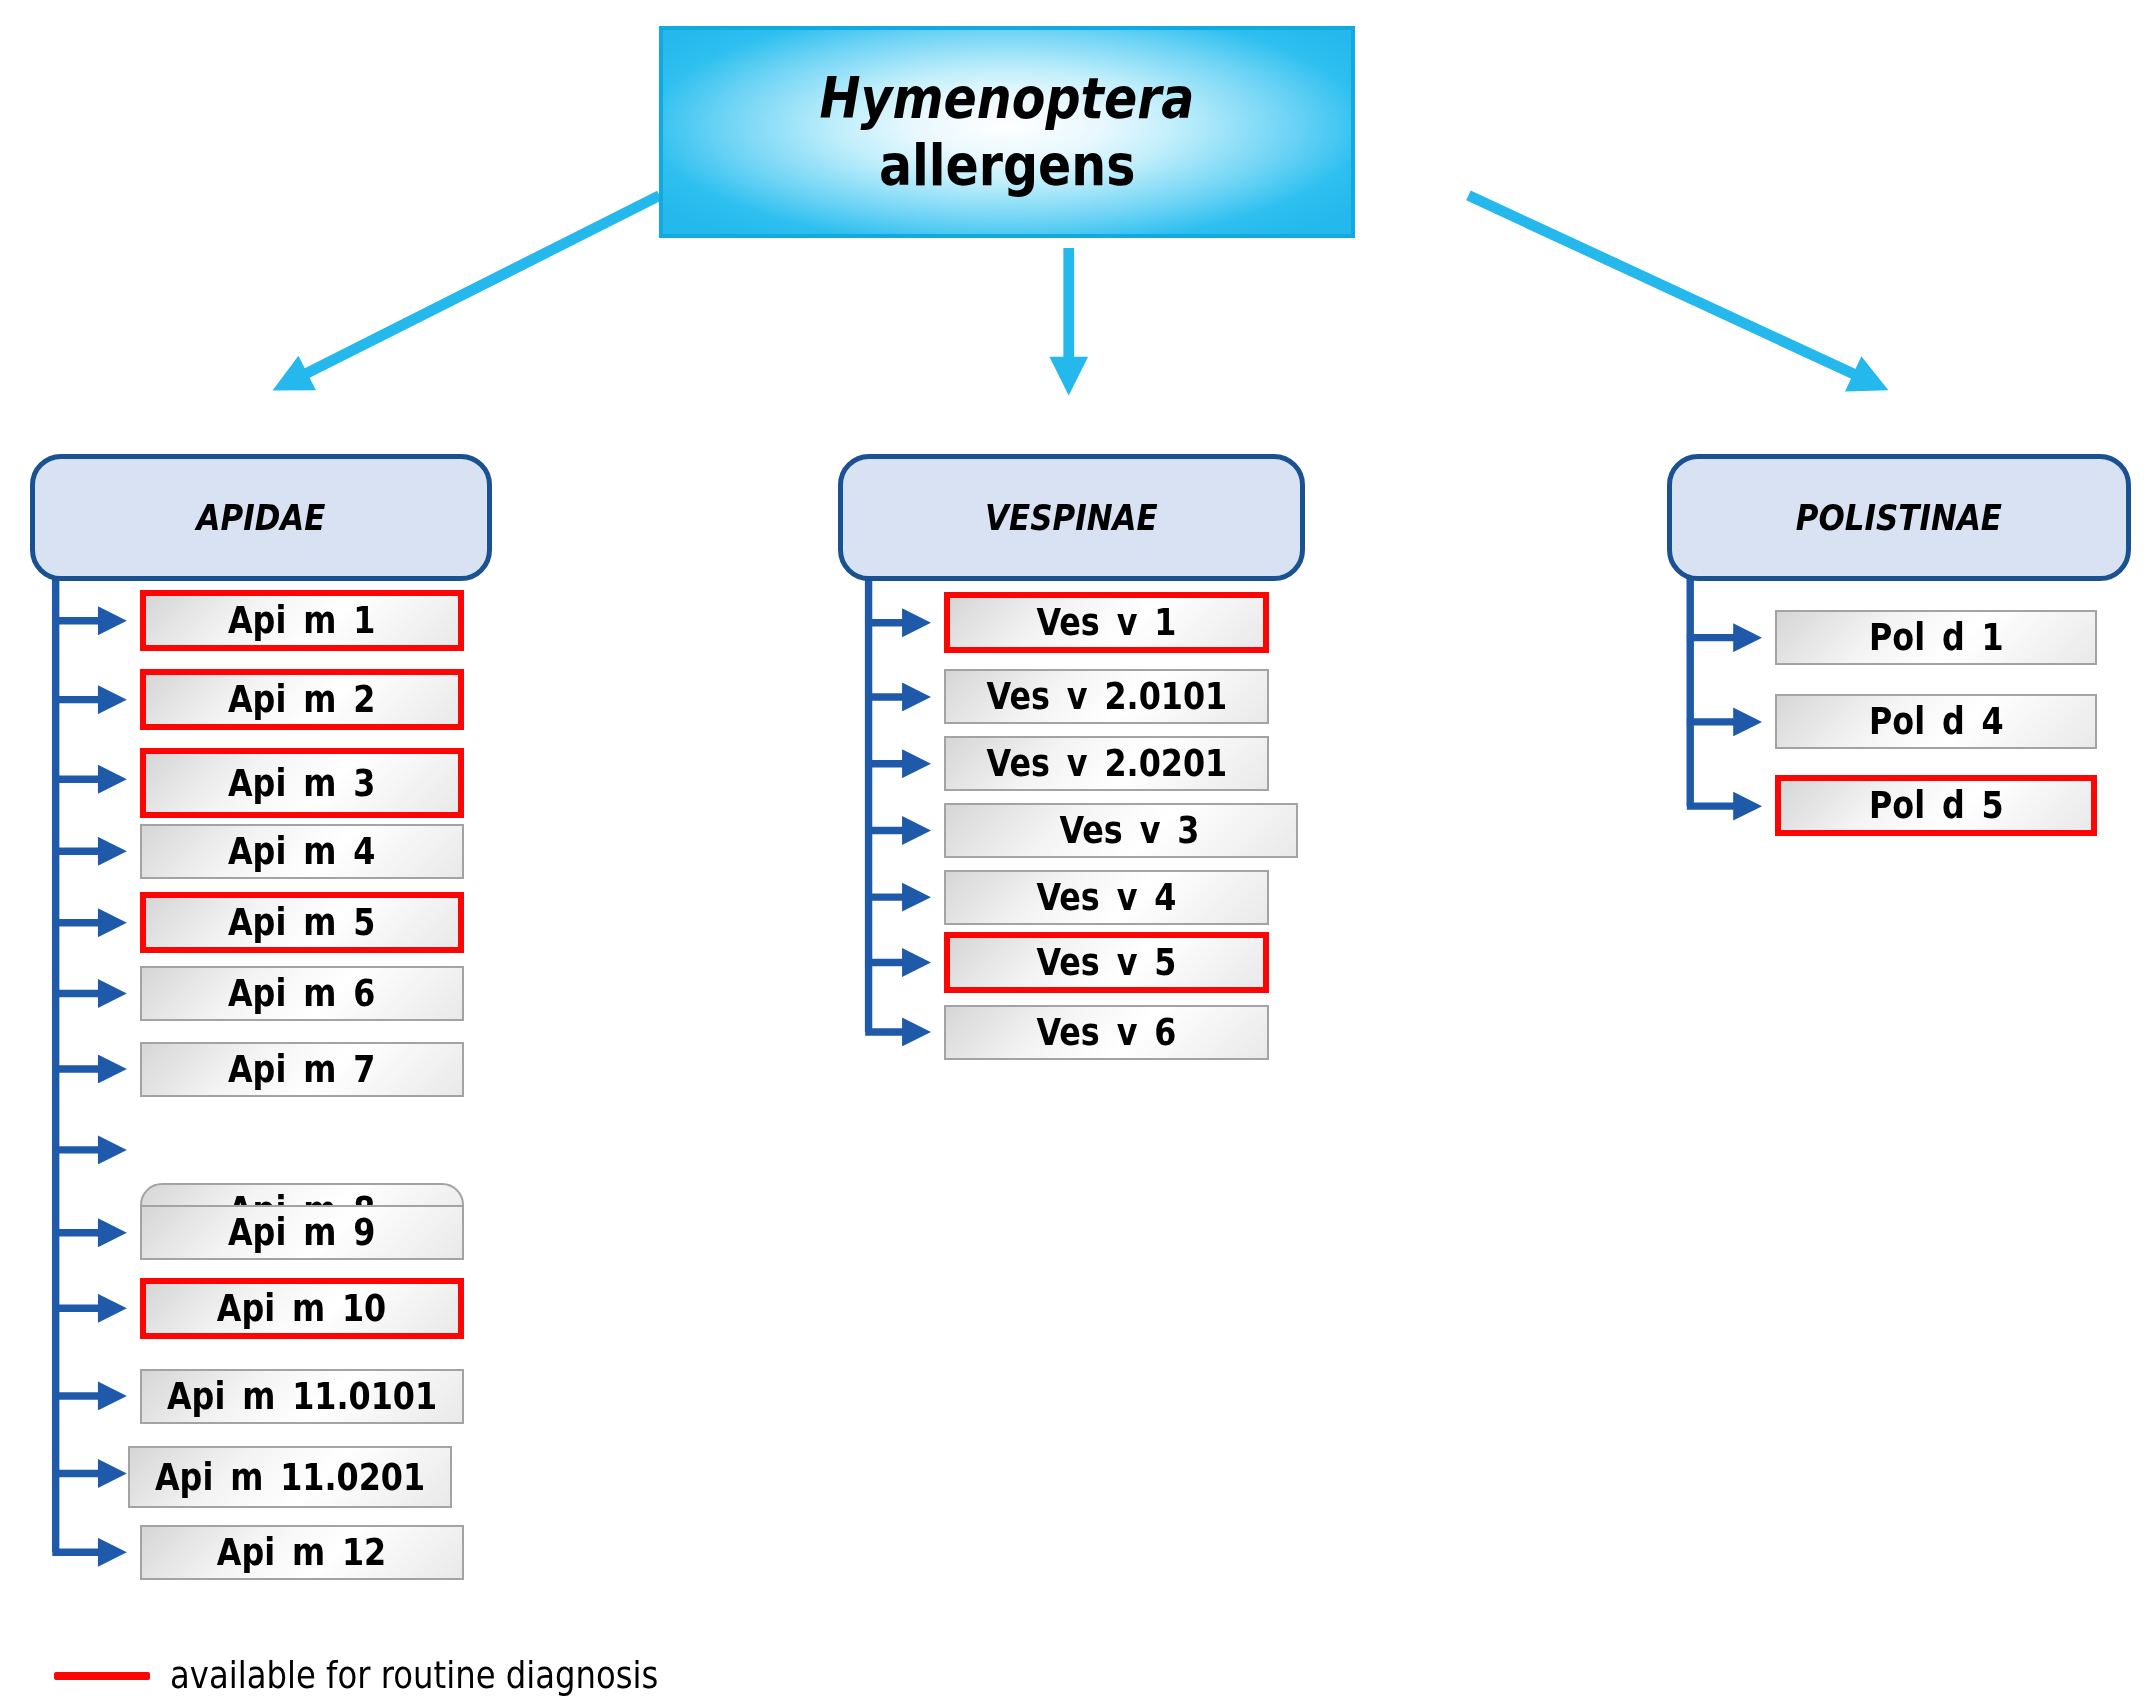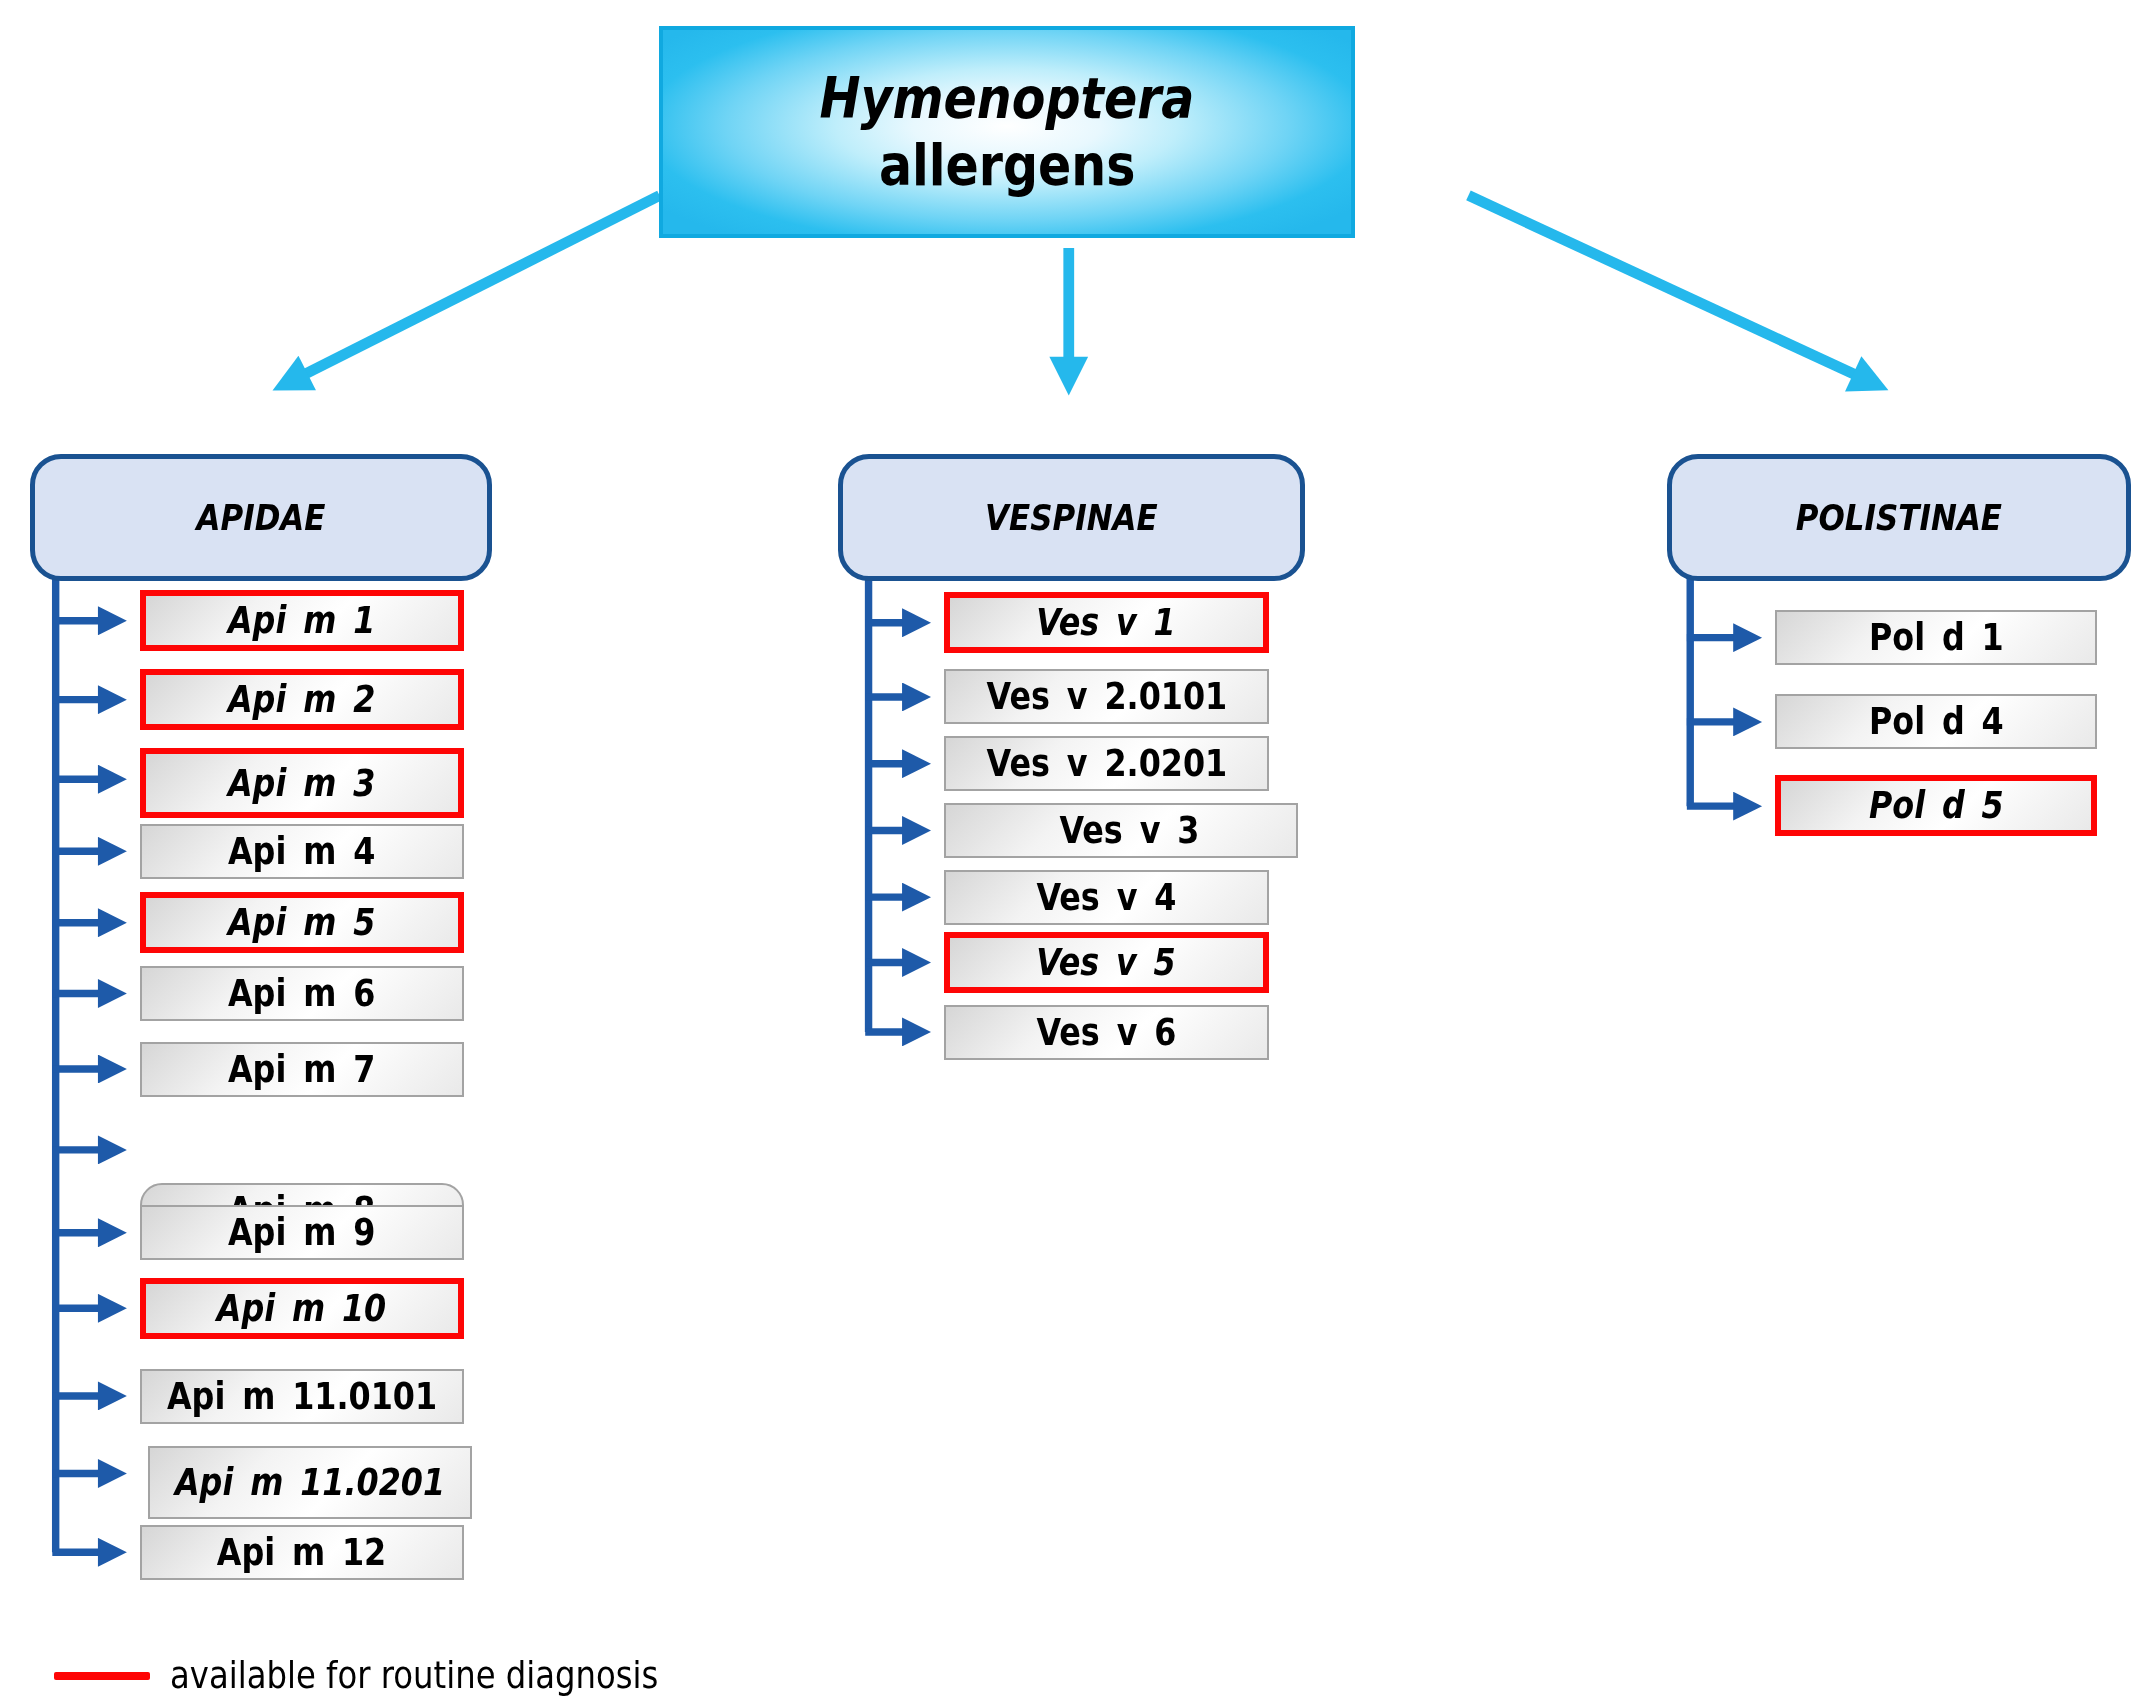--- a/index.html
+++ b/index.html
@@ -40,21 +40,21 @@
   .family-label{font-size:36px;font-weight:bold;font-style:italic;color:#000;white-space:nowrap;}
 
   .item{
     position:absolute;
     box-sizing:border-box;
     background:linear-gradient(135deg,#d6d6d6 0%,#f3f3f3 32%,#ffffff 58%,#e9e9e9 100%);
     border:2px solid var(--item-border,#a3a3a3);
     display:flex;align-items:center;justify-content:center;
     z-index:2;
   }
-  .item.hl{border:6px solid var(--highlight,#fe0505);font-style:italic;}
+  .item.hl{border:6px solid var(--highlight,#fe0505);}
   .item-label{font-size:37px;font-weight:bold;color:#000;white-space:nowrap;word-spacing:6.7px;}
 
   .legend-line{
     position:absolute;left:54px;top:1672px;width:96px;height:8px;
     background:var(--highlight,#f30b06);border-radius:2px;z-index:2;
   }
   .legend-text{
     position:absolute;left:170px;top:1653px;font-size:38px;color:#000000;
     white-space:nowrap;z-index:2;
   }
@@ -139,21 +139,21 @@
       </div>
       <div class="item" style="left: 140px; top: 1205px; width: 324px; height: 55px;">
         <span class="item-label cond">Api m 9</span>
       </div>
       <div class="item hl" style="left: 140px; top: 1278px; width: 324px; height: 61px;">
         <span class="item-label cond">Api m 10</span>
       </div>
       <div class="item" style="left: 140px; top: 1369px; width: 324px; height: 55px;">
         <span class="item-label cond">Api m 11.0101</span>
       </div>
-      <div class="item" style="left: 148px; top: 1446px; width: 324px; height: 73px; font-style: italic;">
+      <div class="item" style="left: 128px; top: 1446px; width: 324px; height: 62px;">
         <span class="item-label cond">Api m 11.0201</span>
       </div>
       <div class="item" style="left: 140px; top: 1525px; width: 324px; height: 55px;">
         <span class="item-label cond">Api m 12</span>
       </div>
       <div class="family-box" style="left: 838px; width: 467px;">
         <span class="family-label cond">VESPINAE</span>
       </div>
       <div class="item hl" style="left: 944px; top: 592px; width: 325px; height: 61px;">
         <span class="item-label cond">Ves v 1</span>

